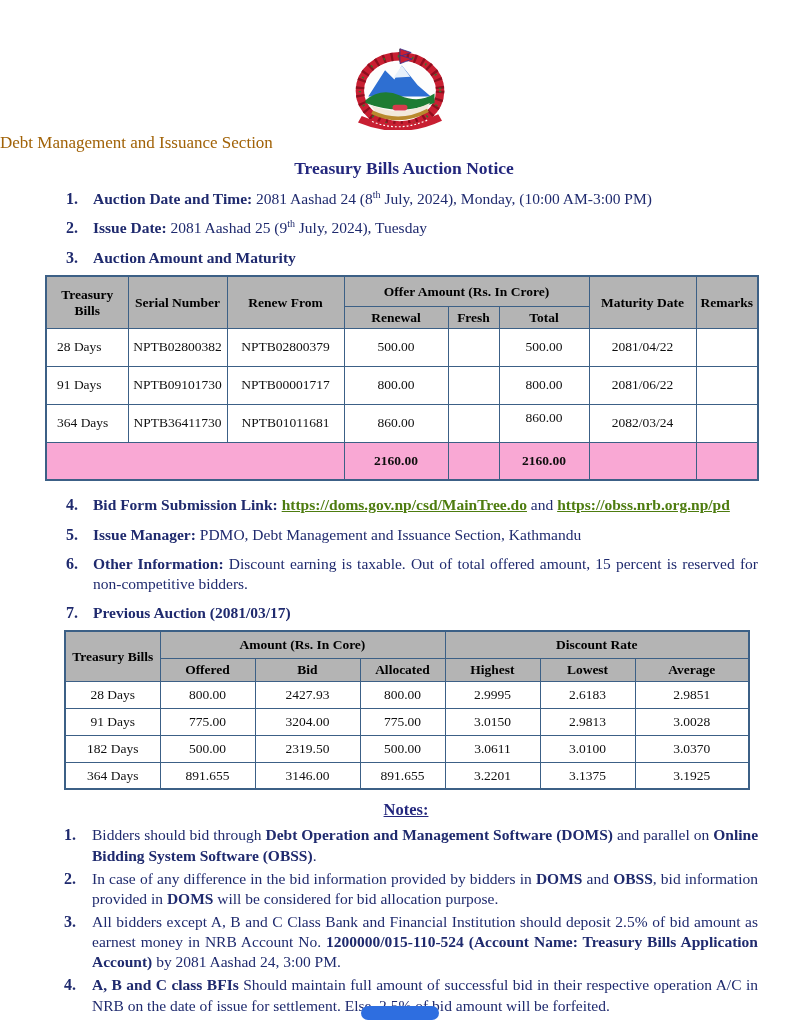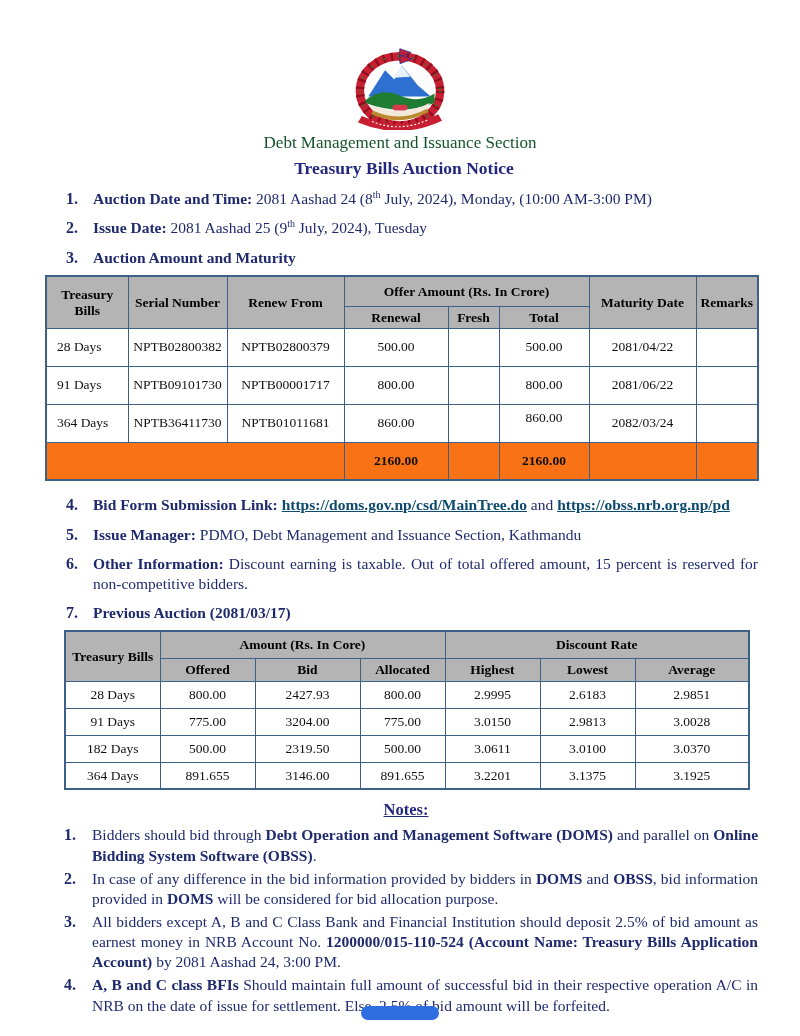--- a/index.html
+++ b/index.html
@@ -4,42 +4,42 @@
 <style>
   html,body { margin:0; padding:0; background:#ffffff; }
   .page {
     position:relative; width:800px; height:1036px; margin:0 auto;
     background:#ffffff; overflow:hidden;
     font-family:"Liberation Serif","DejaVu Serif",serif;
     color:#1f2a6e;
   }
   .logo { display:block; margin:46px auto 2px auto; }
   .office-title { font-size:21px; font-weight:bold; text-align:center; color:#23277d; margin:2px 0 2px 0; }
-  .section-title { font-size:17px; text-align:center; color:#14532d; margin:3px 0; font-weight:normal; }
+  .section-title { font-size:17px; text-align:left; color:#a16207; margin:3px 0; font-weight:normal; }
   .notice-title { font-size:17.5px; font-weight:bold; text-align:center; color:#23277d; margin:5px 0 10px 8px; }
 
   .item { display:flex; gap:9px; margin:9px 42px 0 66px; font-size:15.5px; line-height:1.28; }
   .item .num { font-weight:bold; font-size:16px; min-width:18px; }
   .item .label { font-weight:bold; }
   .item .txt.justify { text-align:justify; }
   .item .txt { flex:1; }
   sup { font-size:10px; vertical-align:super; line-height:0; }
-  .link { font-weight:bold; text-decoration:underline; color:#0c4a6e; cursor:pointer; }
+  .link { font-weight:bold; text-decoration:underline; color:#4d7c0f; cursor:pointer; }
 
   table { border-collapse:collapse; table-layout:fixed; font-size:13.5px; color:#101010; }
   th, td { border:1px solid #3c6086; padding:1px 4px; overflow:hidden; }
   th { background:#b4b4b4; color:#000; font-weight:bold; line-height:1.15; }
   td { text-align:center; }
   .t1 { margin:7px 0 0 45px; width:712px; border:2px solid #3c6086; }
   .t1 thead tr.r1 { height:30px; }
   .t1 thead tr.r2 { height:22px; }
   .t1 tbody tr { height:38px; }
   .t1 td.first { text-align:left; padding-left:10px; }
   .t1 td.vtop { vertical-align:top; padding-top:5px; }
-  .total-row td { background:#f97316; font-weight:bold; height:24px; }
+  .total-row td { background:#f9a8d4; font-weight:bold; height:24px; }
 
   .t2 { margin:7px 0 0 64px; width:684px; border:2px solid #3c6086; }
   .t2 thead tr.r1 { height:27px; }
   .t2 thead tr.r2 { height:23px; }
   .t2 tbody tr { height:27px; }
 
   .notes-title { text-align:center; font-weight:bold; text-decoration:underline; color:#23277d; font-size:16.5px; margin:10px 0 5px 0;padding-left:12px; }
   .note { display:flex; gap:10px; margin:3px 42px 0 64px; font-size:15.5px; line-height:1.3; }
   .note .num { font-weight:bold; font-size:16px; min-width:18px; }
   .note .txt { flex:1; text-align:justify; }

